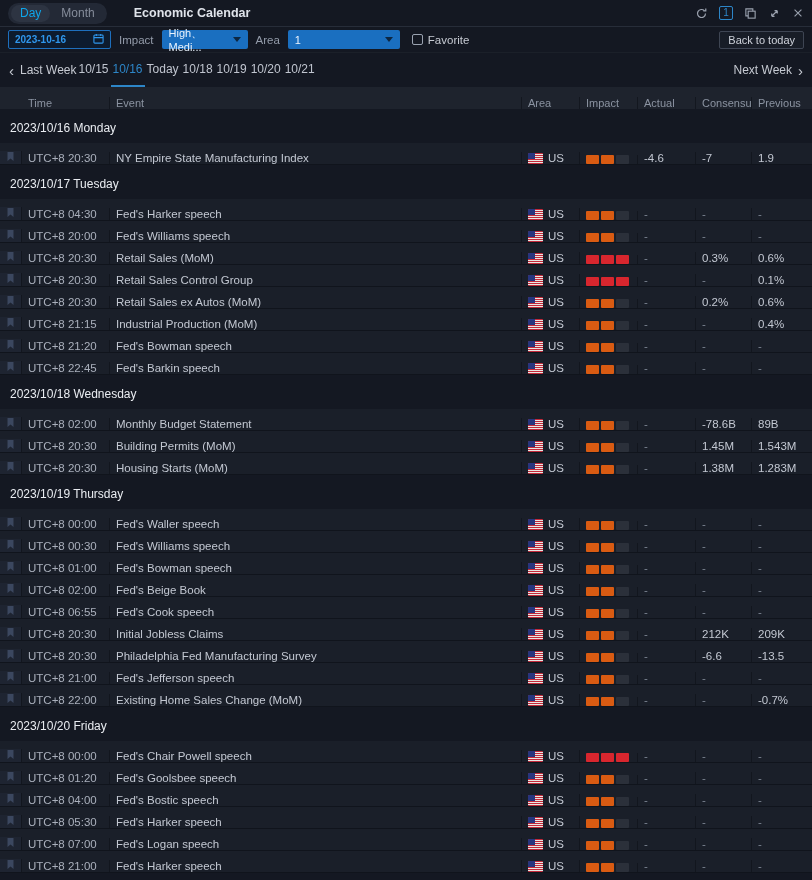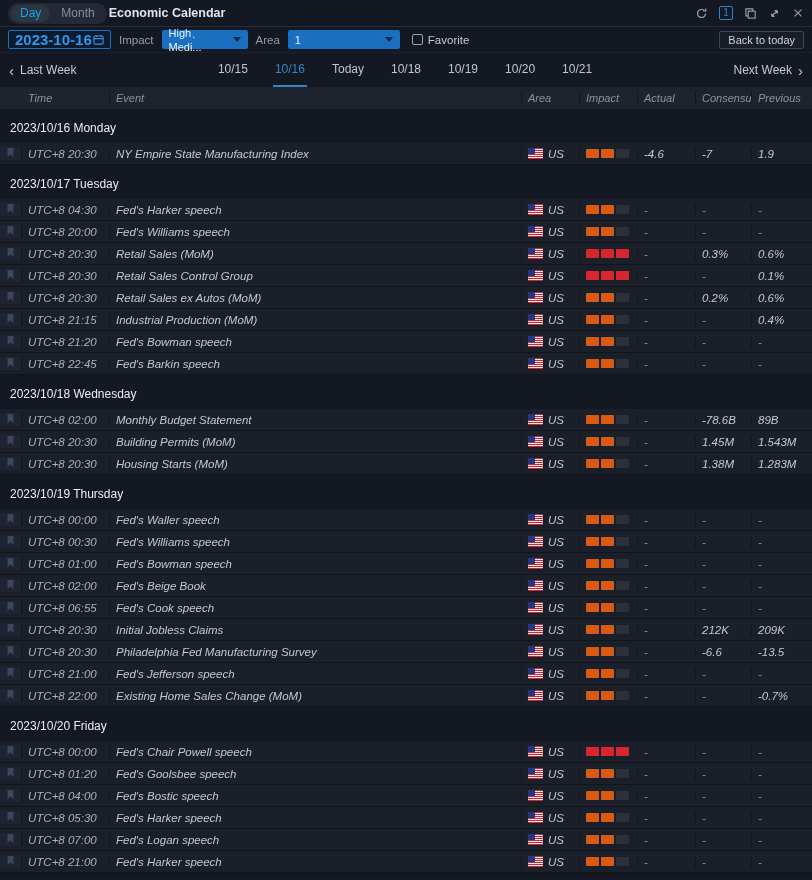--- a/index.html
+++ b/index.html
@@ -18,38 +18,38 @@
   }
   .seg {
     display: flex; align-items: center; background: #232936;
     border-radius: 13px; padding: 2px 3px; gap: 2px; height: 21px;
   }
   .seg-item {
     padding: 1px 9px; font-size: 12px; color: #868d9b; cursor: pointer;
     border-radius: 11px; line-height: 15px;
   }
   .seg-item.active { color: #0ea5e9; background: #2d3442; }
-  .tb-title { margin-left: 2px; color: #dfe3ea; font-size: 12.5px; font-weight: 600; }
+  .tb-title { margin-left: 27px; color: #dfe3ea; font-size: 12.5px; font-weight: 600; }
   .tb-icons { margin-left: auto; display: flex; align-items: center; gap: 11px; }
   .tb-icons svg { display: block; }
   .count-badge {
     width: 14px; height: 14px; border: 1px solid #2d86c8; border-radius: 2px;
     color: #2d86c8; font-size: 10px; display: grid; place-items: center; line-height: 1;
   }
 
   
   .filterbar {
     height: 26px; display: flex; align-items: center; gap: 8px;
     padding: 0 8px; background: #141822; border-bottom: 1px solid #1b2029;
   }
   .date-input {
     width: 103px; height: 19px; display: flex; align-items: center;
     justify-content: space-between; padding: 0 6px;
     background: #0d1b2e; border: 1px solid #1e6fbd; border-radius: 2px;
-    color: #2f96ec; font-size: 15px; font-weight: 700; cursor: pointer;
+    color: #2f96ec; font-size: 10px; font-weight: 700; cursor: pointer;
   }
   .flt-label { color: #949caa; font-size: 11.5px; }
   .select {
     height: 19px; display: flex; align-items: center; justify-content: space-between;
     padding: 0 7px; background: #1a6fc0; border-radius: 2px;
     color: #e9f3fd; font-size: 11px; cursor: pointer; gap: 6px;
   }
   .sel-impact { width: 86px; }
   .sel-area { width: 112px; }
   .caret {
@@ -67,29 +67,29 @@
     color: #ced2da; font-size: 11px; padding: 2px 8px; border-radius: 2px; cursor: pointer;
   }
 
   
   .weeknav {
     height: 34px; display: flex; align-items: stretch; padding: 0 9px;
     background: #141822;
   }
   .wk-side { display: flex; align-items: center; gap: 6px; color: #c6cad2; font-size: 12px; cursor: pointer; }
   .wk-chevron { font-size: 15px; color: #c6cad2; line-height: 1; }
-  .wk-tabs { flex: 1; display: flex; justify-content: center; gap: 23px; }
+  .wk-tabs { flex: 1; display: flex; }
   .wk-tab {
     display: flex; align-items: center; color: #c0c5cf; font-size: 12px;
     border-bottom: 2px solid transparent; padding: 0 2px; cursor: pointer;
   }
   .wk-tab.active { color: #2d86c8; border-bottom-color: #2d86c8; }
 
   
-  .tr { display: flex; align-items: center; font-style: italic; }
+  .tr { display: flex; align-items: flex-end; }
   .td { display: flex; align-items: center; padding-left: 6px; overflow: hidden; white-space: nowrap; }
   .c-icon { width: 22px; padding-left: 0; justify-content: center; }
   .c-time { width: 88px; }
   .c-event { flex: 1; }
   .c-area { width: 58px; }
   .c-impact { width: 58px; }
   .c-actual { width: 58px; }
   .c-consensus { width: 56px; }
   .c-previous { width: 60px; }
 

